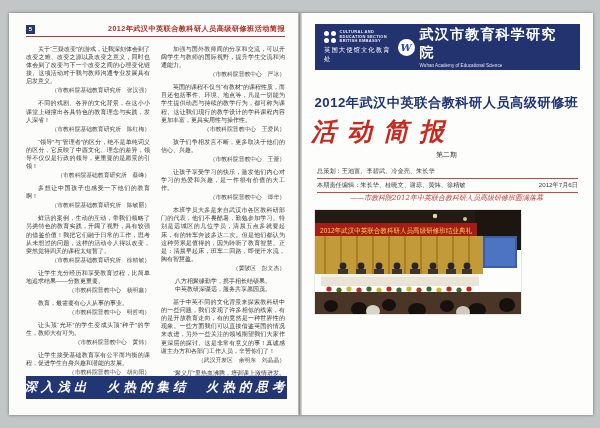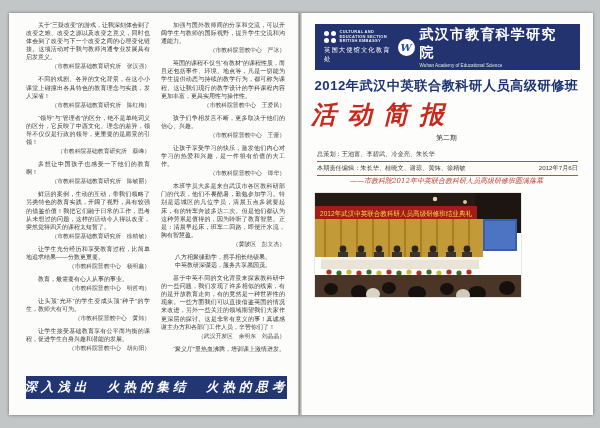--- a/index.html
+++ b/index.html
@@ -48,21 +48,21 @@
   .bc-lines{color:#e8e9f2;font-size:4px;line-height:4.6px;letter-spacing:.3px;font-weight:bold;}
   .bc-caption{color:#fff;font-size:6.4px;letter-spacing:1px;}
   .wh-logo{display:flex;align-items:center;gap:5px;}
   .wh-circle{width:17px;height:17px;border-radius:50%;background:#fff;display:flex;
     align-items:center;justify-content:center;color:#2a4ea0;
     font-family:"DejaVu Serif",serif;font-style:italic;font-weight:bold;font-size:10px;}
   .wh-names{display:flex;flex-direction:column;}
   .wh-cn{color:#fff;font-size:14px;font-weight:bold;letter-spacing:1.2px;}
   .wh-en{color:#dfe3f0;font-size:4.6px;margin-top:1.5px;}
   .rp-class-title{text-align:center;color:#1d3374;font-weight:bold;font-size:13.2px;
-    letter-spacing:.5px;margin-top:7px;}
+    letter-spacing:.5px;margin-top:24px;}
   .rp-bulletin-title{text-align:left;color:#c9281c;font-size:25px;font-weight:bold;
     font-family:"DejaVu Serif","Liberation Serif",serif;font-style:italic;
     letter-spacing:11px;margin-top:3px;text-indent:11px;}
   .rp-issue{text-align:center;font-size:6.8px;color:#333;margin-top:2px;}
   .masthead{margin:5px 15px 0 17px;}
   .mh-line1{font-size:6.2px;color:#3b3b3d;padding:2px 0;border-bottom:1px solid #c8483c;}
   .mh-line2{display:flex;justify-content:space-between;font-size:6.2px;color:#3b3b3d;
     padding:2px 0;border-bottom:1px solid #c8483c;}
   .rp-headline{text-align:center;color:#d5271a;font-weight:bold;font-size:16.8px;
     letter-spacing:.5px;margin:7px 6px 0;white-space:nowrap;}
@@ -74,20 +74,24 @@
   .body-para{margin:0 0 1px;font-size:6.1px;line-height:8.3px;color:#3a3a3c;
     text-align:justify;text-indent:2em;}
   .rp-body{margin:4px 13px 0 15px;height:92px;overflow:hidden;}
 </style>
 </head>
 <body>
 
 <div class="spread">
 
   <div class="page page-left">
+    <div class="lp-header">
+      <div class="lp-pagenum">5</div>
+      <div class="lp-header-title">2012年武汉中英联合教科研人员高级研修班活动简报</div>
+    </div>
 
     <div class="lp-columns">
       <div class="lp-col">
 
       <div class="quote">
             <p class="q-text">关于“三疑改变”的游戏，让我深刻体会到了改变之难、改变之源以及改变之意义，同时也体会到了改变与下一个改变之间的心理变化链接。这项活动对于我与教师沟通专业发展具有启发意义。</p>
             <p class="q-source">（市教科院基础教育研究所　张汉强）</p>
           </div>
           <div class="quote">
             <p class="q-text">不同的戏剧、各异的文化背景，在这小小课堂上碰撞出各具特色的教育理念与实践，发人深省！</p>

